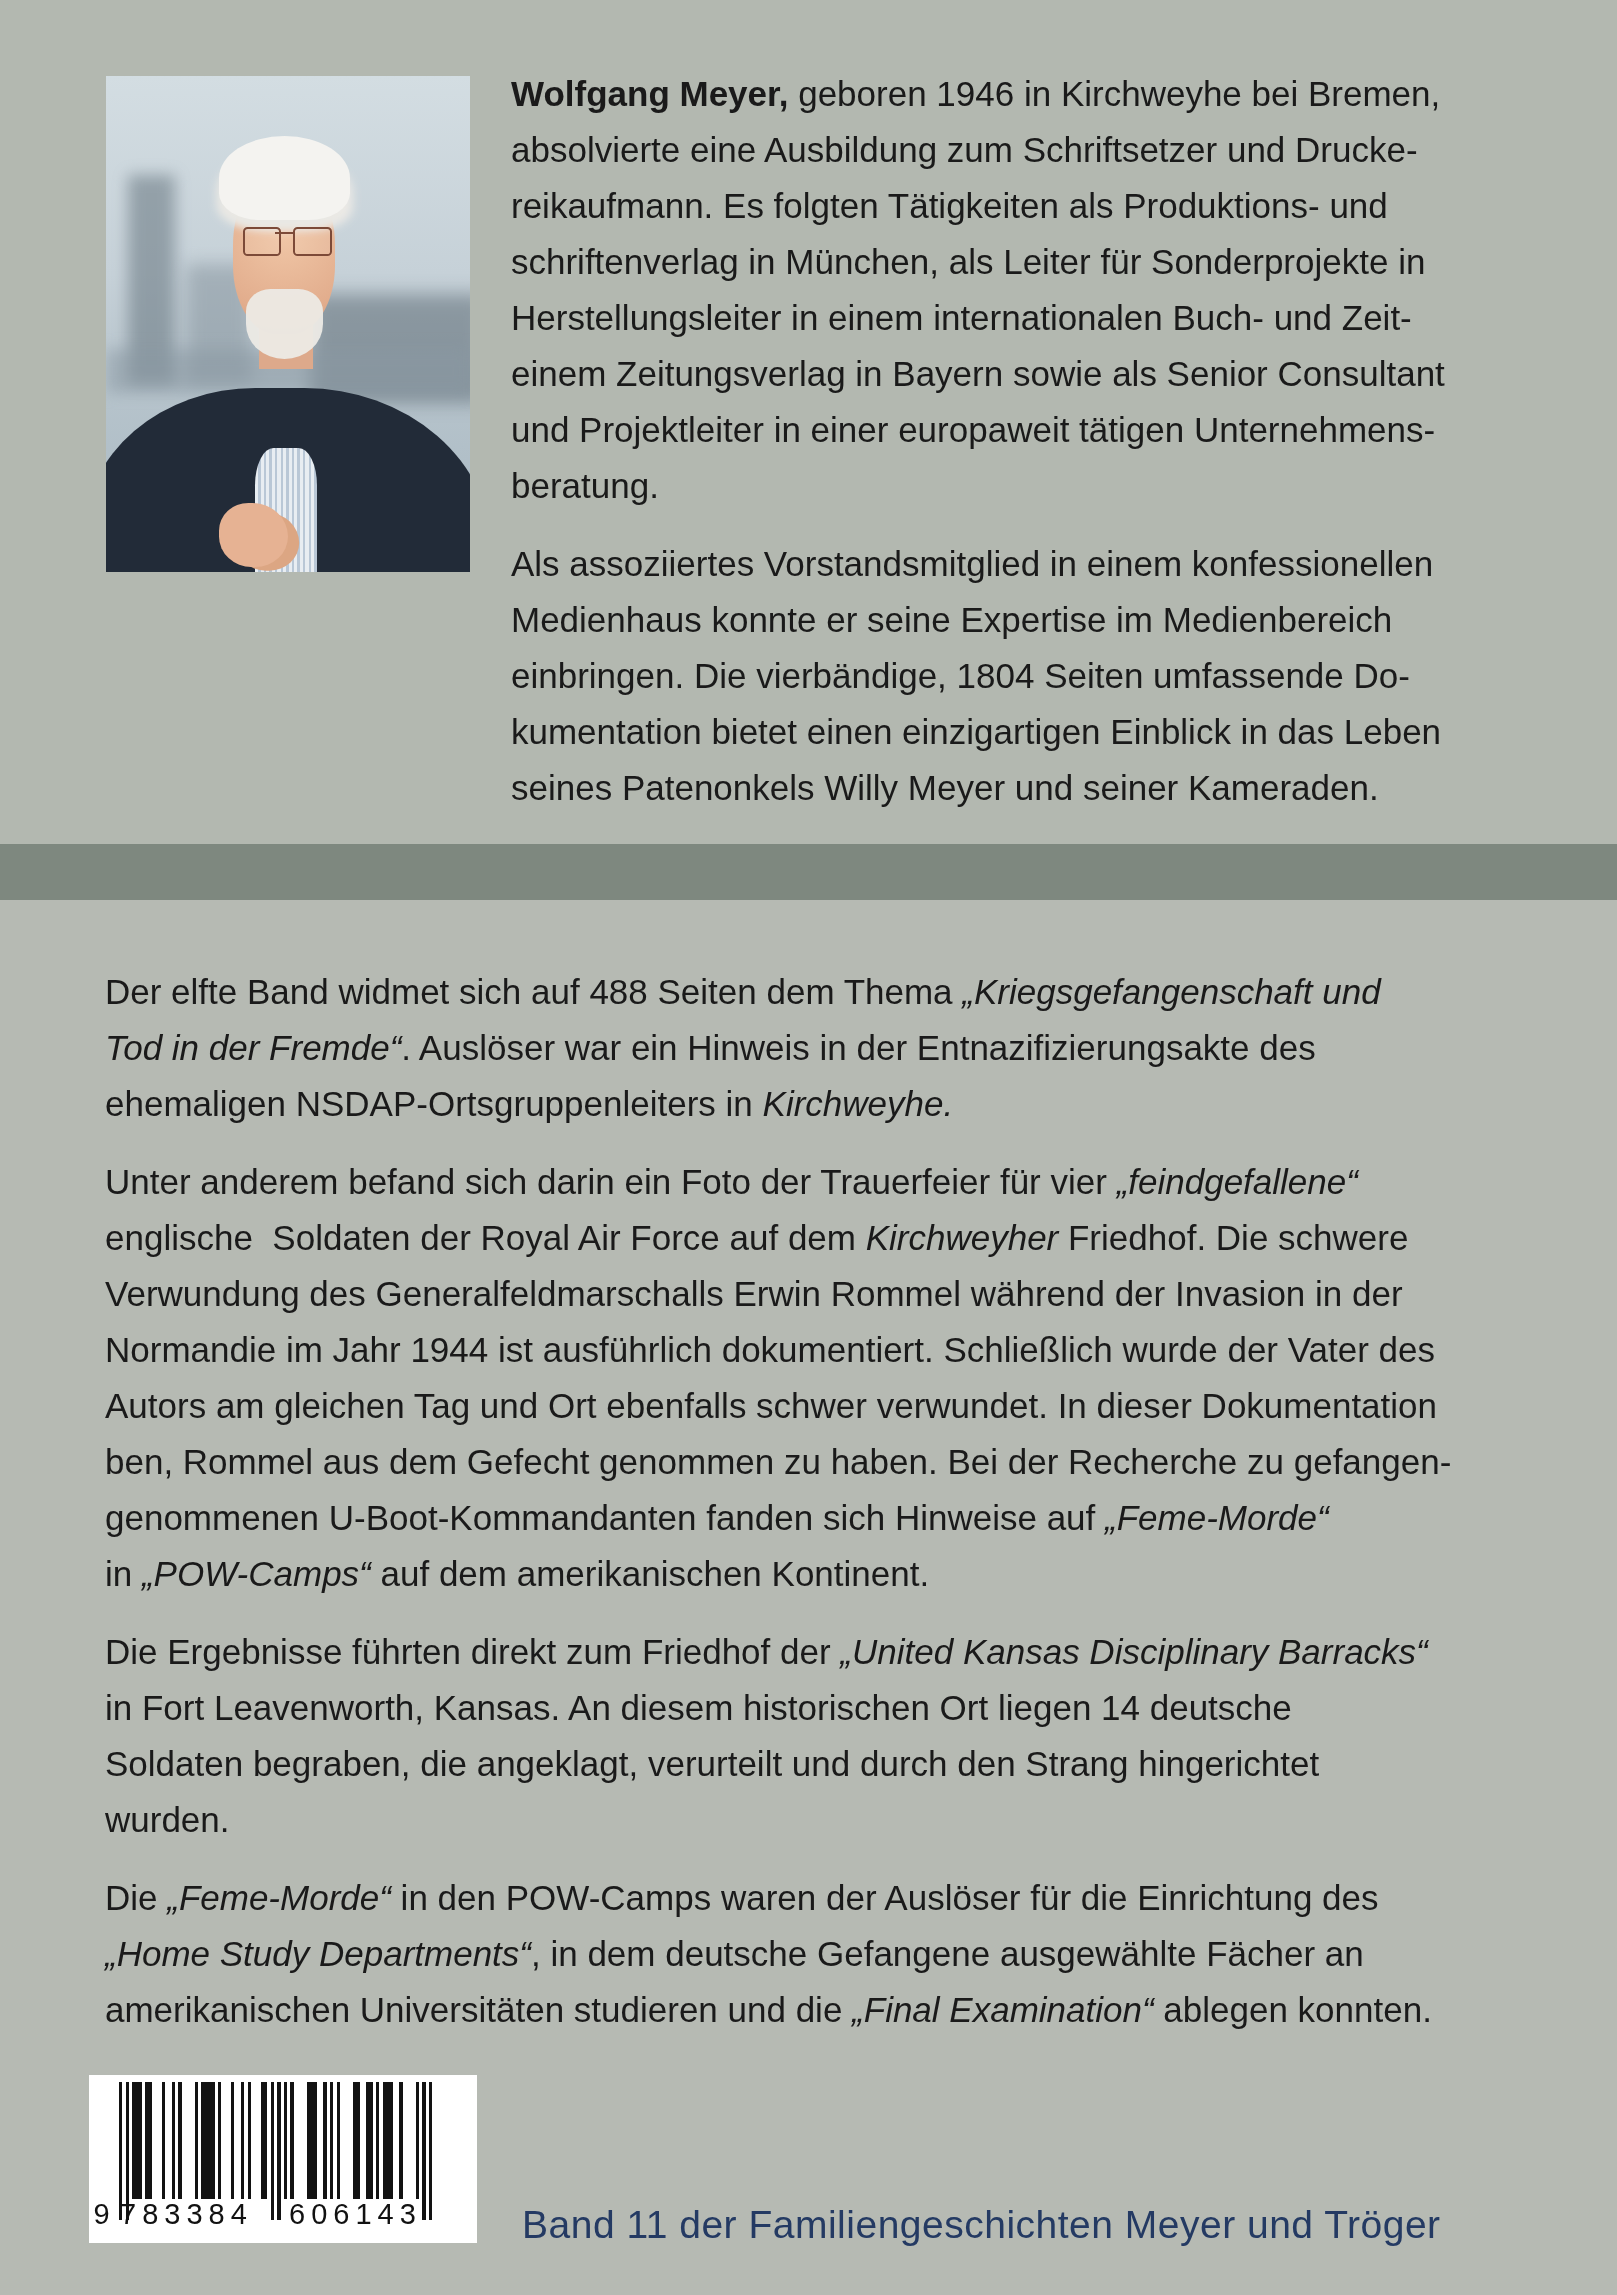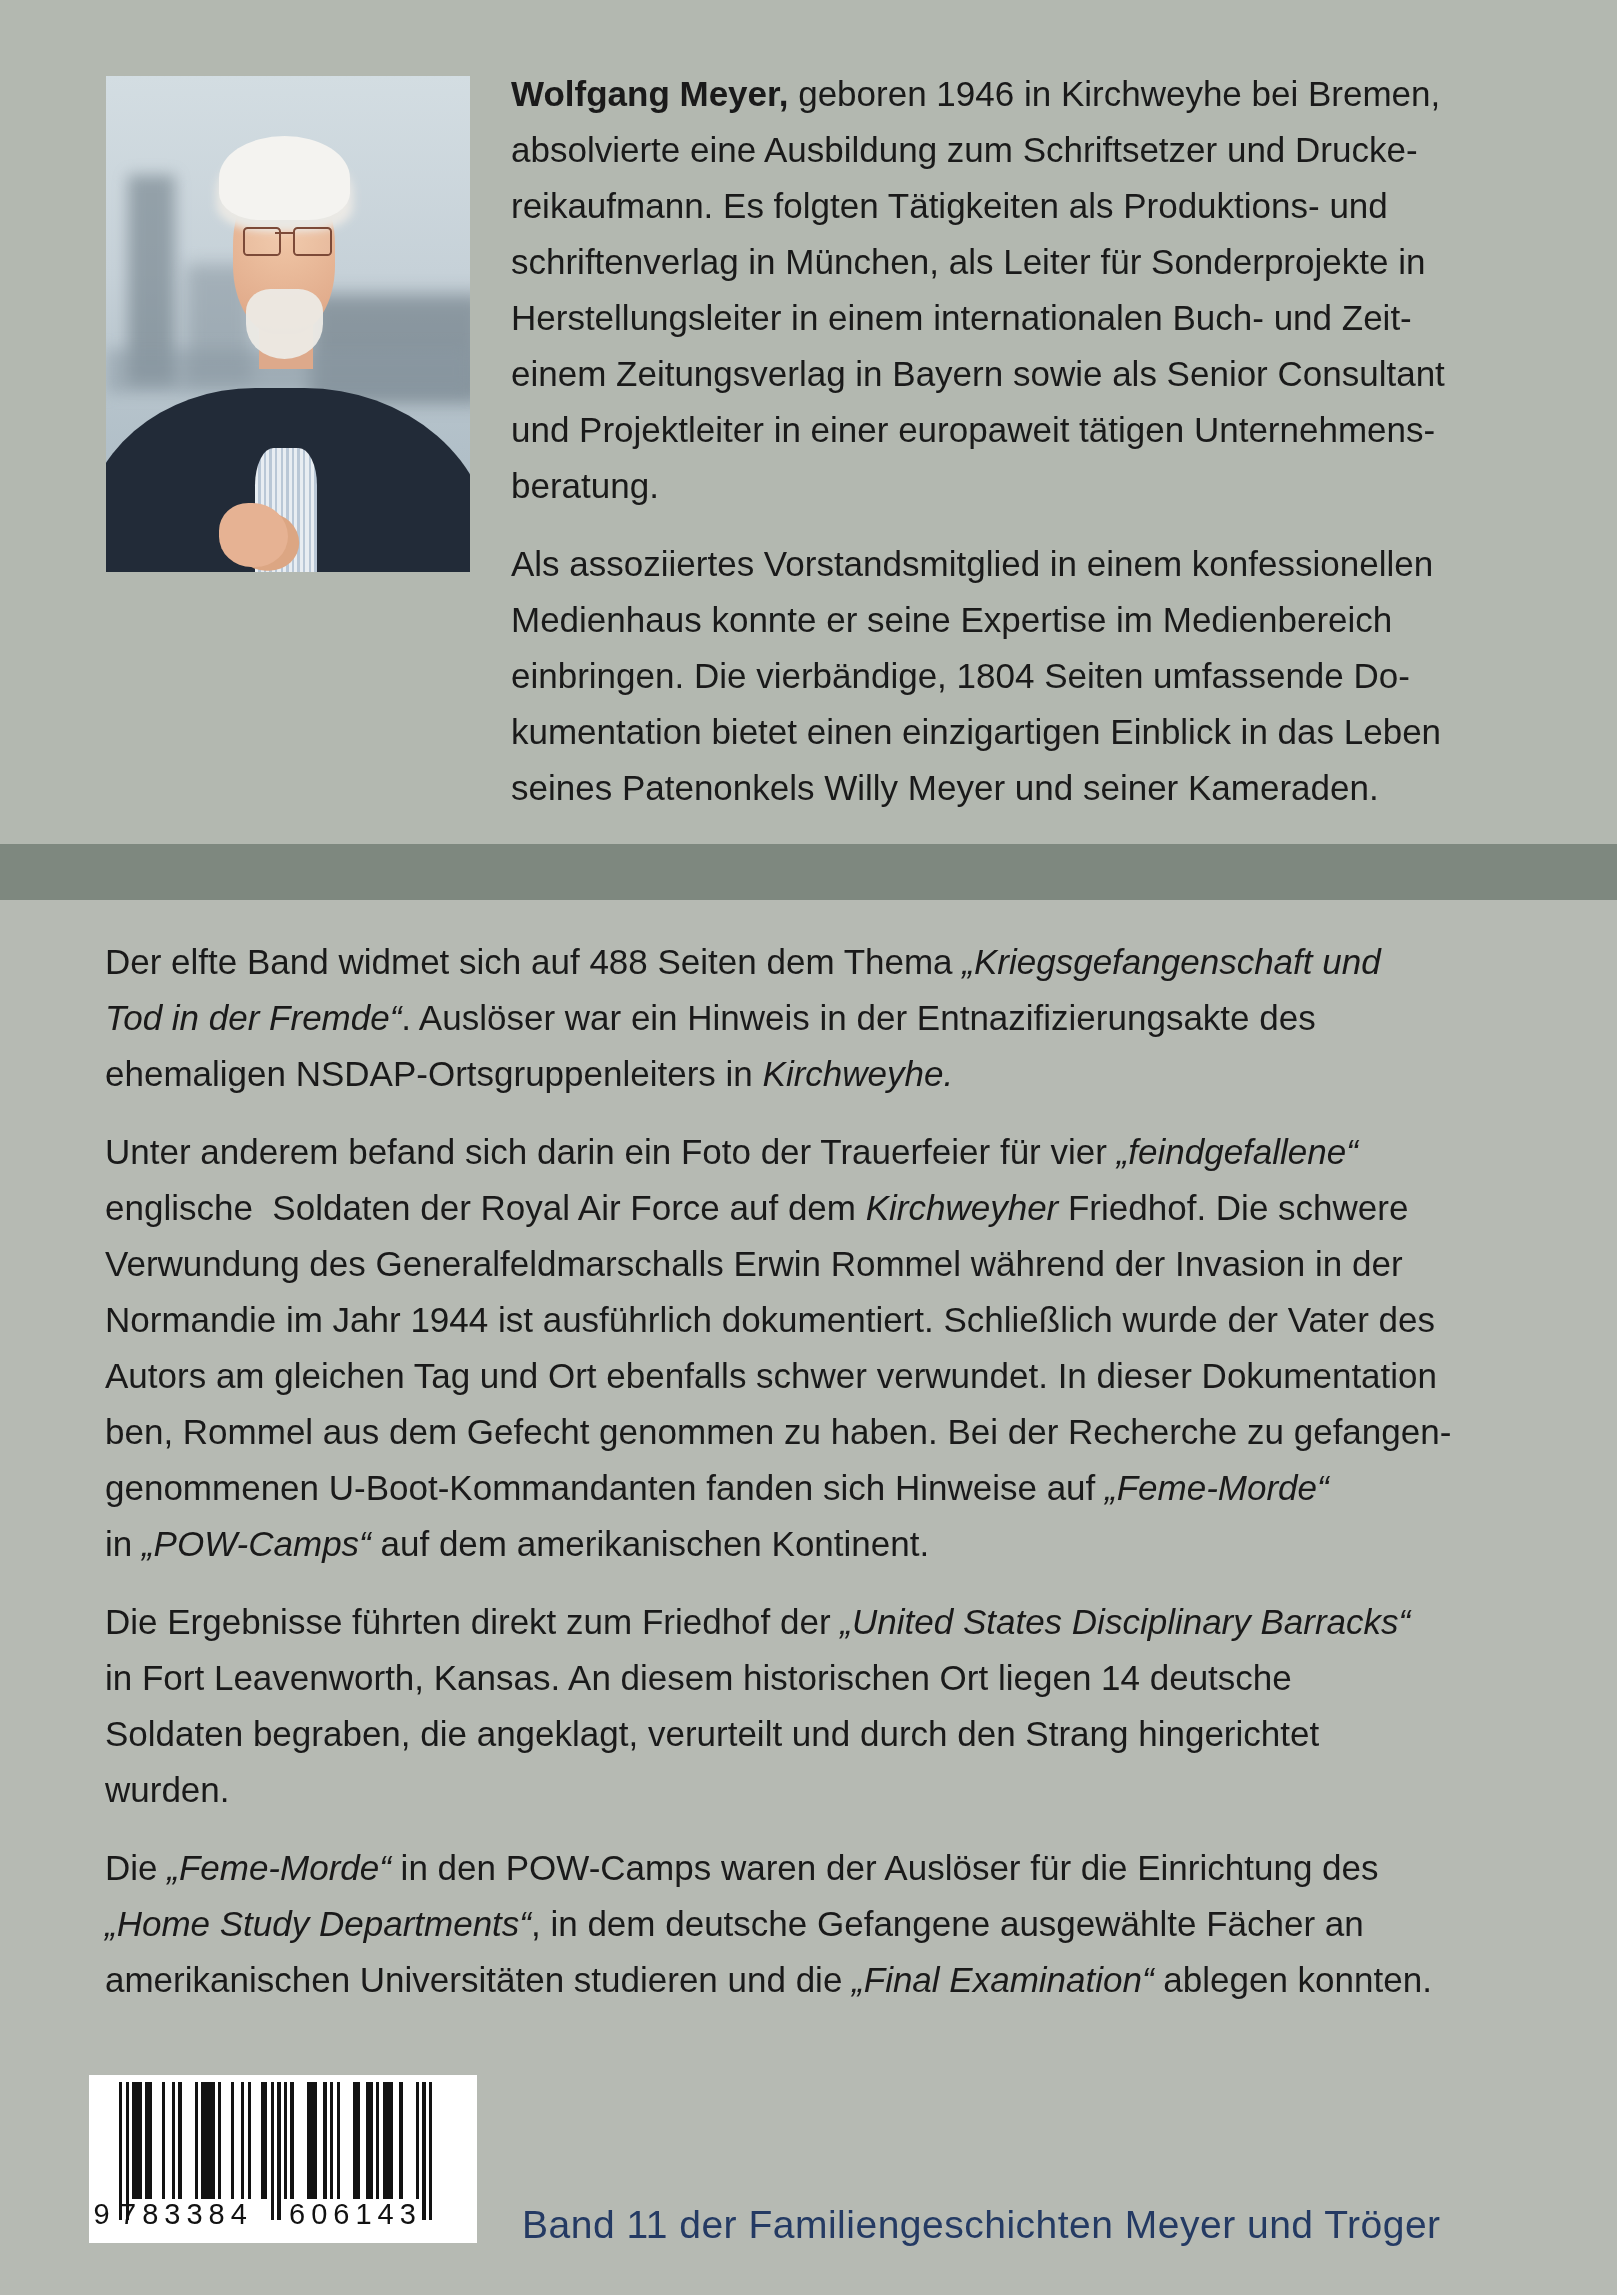--- a/index.html
+++ b/index.html
@@ -36,21 +36,21 @@
                 border-radius:35% 35% 55% 55%;}
   .photo .glasses-l,.photo .glasses-r{position:absolute;top:30.5%;width:9.5%;height:5%;
                 border:2.3px solid #7c4a38;border-radius:4.6px;background:rgba(255,255,255,.08);}
   .photo .glasses-l{left:37.5%;} .photo .glasses-r{left:51.5%;}
   .photo .bridge{position:absolute;left:46.5%;top:31.5%;width:5.5%;height:0;border-top:2.3px solid #7c4a38;}
   .photo .hands{position:absolute;left:31%;bottom:1%;width:19%;height:13%;background:#e6b293;
                 border-radius:45% 55% 50% 50%;box-shadow:14px 6.5px 0 -2.8px #dca683;}
 
   
   .bio{position:absolute;left:511px;top:66px;width:1064px;font-size:35px;line-height:56px;}
-  .blurb{position:absolute;left:105px;top:934px;width:1448px;font-size:35px;line-height:56px;}
+  .blurb{position:absolute;left:105px;top:964px;width:1448px;font-size:35px;line-height:56px;}
   .para + .para{margin-top:22px;}
   .tline{white-space:pre;}
   .tline b{font-weight:bold;}
   .tline i{font-style:italic;}
 
   
   .barcode-box{position:absolute;left:89px;top:2075px;width:388px;height:168px;background:#ffffff;}
   .bars{position:absolute;left:30px;top:7.4px;display:flex;align-items:flex-start;}
   .bars .m{width:3.3px;height:117px;}
   .bars .m.on{background:#121212;}
@@ -119,21 +119,21 @@
         <div class="tline">Unter anderem befand sich darin ein Foto der Trauerfeier für vier <i>„feindgefallene“</i></div>
         <div class="tline">englische  Soldaten der Royal Air Force auf dem <i>Kirchweyher</i> Friedhof. Die schwere</div>
         <div class="tline">Verwundung des Generalfeldmarschalls Erwin Rommel während der Invasion in der</div>
         <div class="tline">Normandie im Jahr 1944 ist ausführlich dokumentiert. Schließlich wurde der Vater des</div>
         <div class="tline">Autors am gleichen Tag und Ort ebenfalls schwer verwundet. In dieser Dokumentation</div>
         <div class="tline">ben, Rommel aus dem Gefecht genommen zu haben. Bei der Recherche zu gefangen-</div>
         <div class="tline">genommenen U-Boot-Kommandanten fanden sich Hinweise auf <i>„Feme-Morde“</i></div>
         <div class="tline">in <i>„POW-Camps“</i> auf dem amerikanischen Kontinent.</div>
       </div>
     <div class="para">
-        <div class="tline">Die Ergebnisse führten direkt zum Friedhof der <i>„United States Disciplinary Barracks“</i></div>
+        <div class="tline">Die Ergebnisse führten direkt zum Friedhof der <i>„United Kansas Disciplinary Barracks“</i></div>
         <div class="tline">in Fort Leavenworth, Kansas. An diesem historischen Ort liegen 14 deutsche</div>
         <div class="tline">Soldaten begraben, die angeklagt, verurteilt und durch den Strang hingerichtet</div>
         <div class="tline">wurden.</div>
       </div>
     <div class="para">
         <div class="tline">Die <i>„Feme-Morde“</i> in den POW-Camps waren der Auslöser für die Einrichtung des</div>
         <div class="tline"><i>„Home Study Departments“</i>, in dem deutsche Gefangene ausgewählte Fächer an</div>
         <div class="tline">amerikanischen Universitäten studieren und die <i>„Final Examination“</i> ablegen konnten.</div>
       </div>
   </div>

